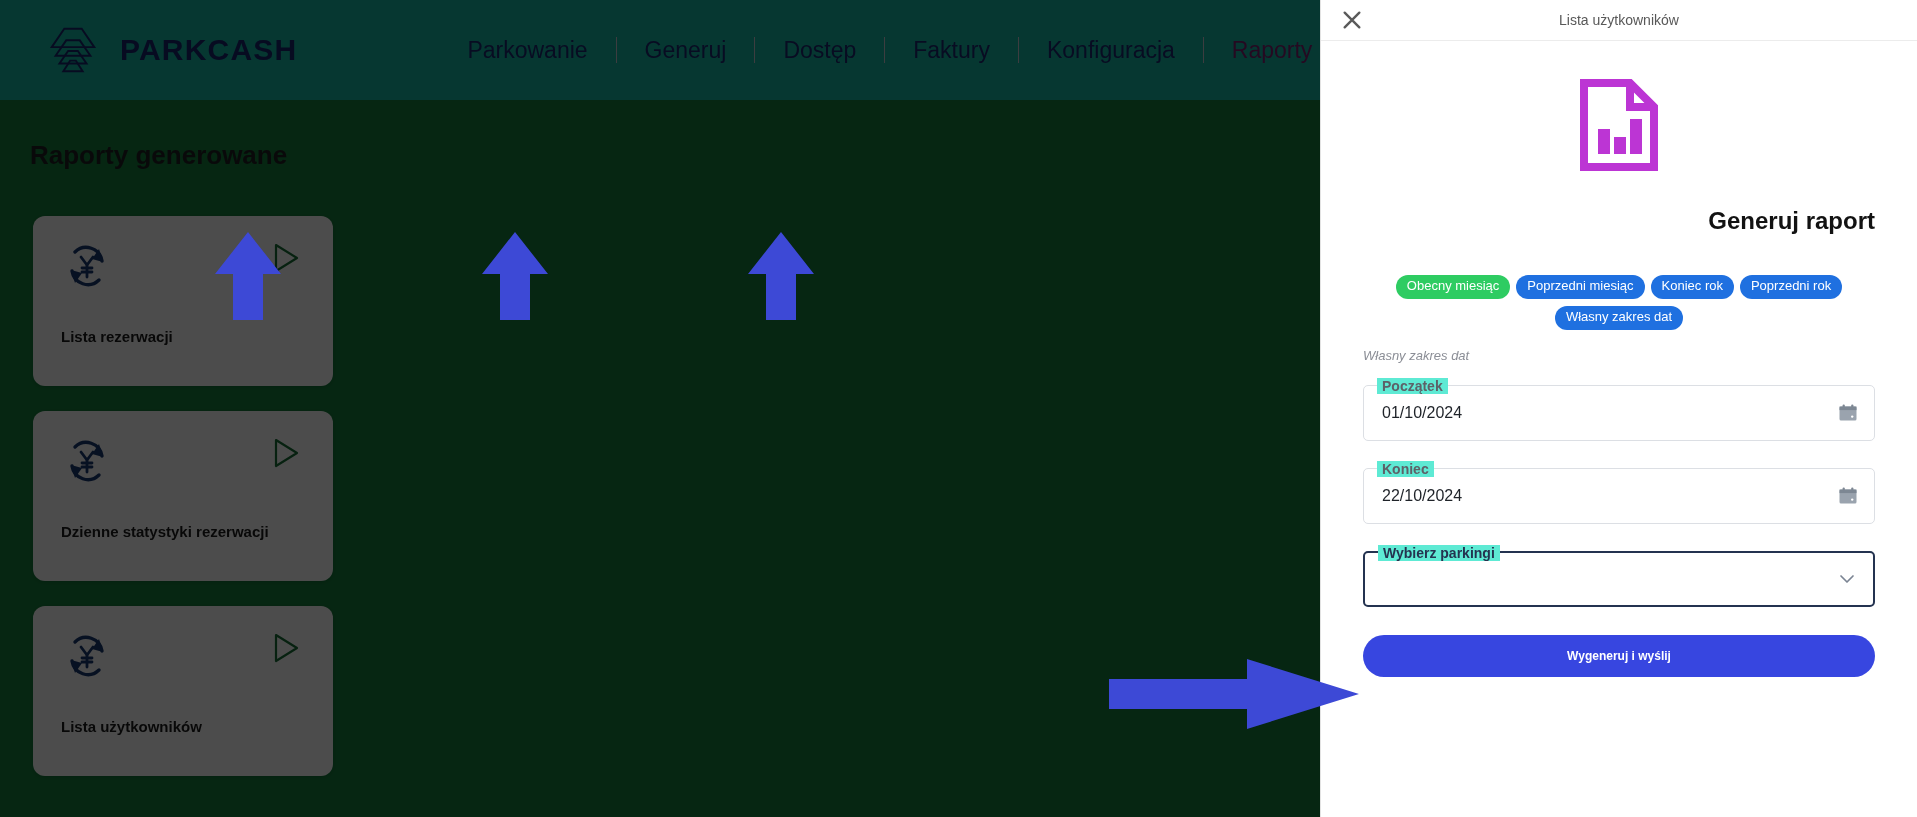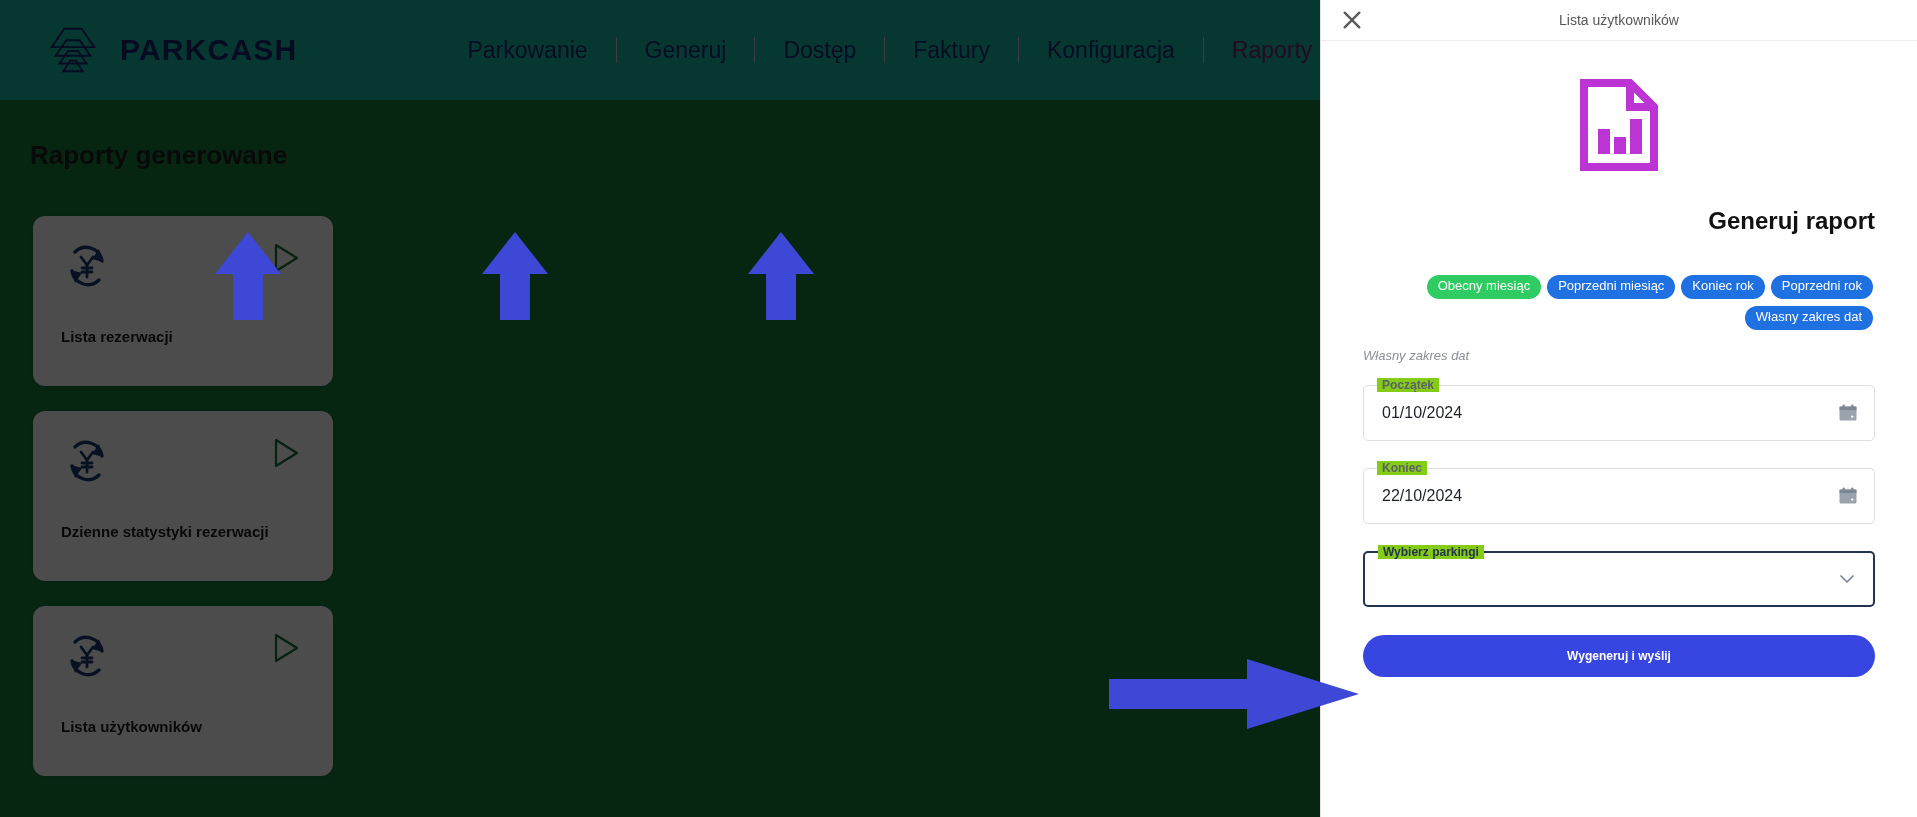--- a/index.html
+++ b/index.html
@@ -86,21 +86,21 @@
   }
 
   .panel-body { padding: 0 42px; }
   .report-doc-icon { display: block; margin: 38px auto 0; width: 78px; height: 92px; }
   .panel-heading {
     text-align: right; font-size: 24px; font-weight: bold;
     color: #121212; margin-top: 36px;
   }
 
   .chips {
-    display: flex; flex-wrap: wrap; justify-content: flex-end;
+    display: flex; flex-wrap: wrap; justify-content: center;
     gap: 7px 6px; margin-top: 40px; padding: 0 2px;
   }
   .chip {
     font-size: 13px; color: #fff; border-radius: 12px;
     padding: 4px 11px 5px; cursor: pointer; white-space: nowrap;
     line-height: 1.15;
   }
   .chip.green { background: #2ecc62; }
   .chip.blue  { background: #1f70e0; }
 
@@ -109,21 +109,21 @@
   }
 
   
   .field {
     position: relative; margin-top: 10px; height: 56px;
     border: 1px solid #dcdfe4; border-radius: 5px;
   }
   .field.focused { border: 2px solid #243350; }
   .field-legend {
     position: absolute; top: -8px; left: 13px; padding: 0 5px;
-    background: #84cc16; font-size: 12px; font-weight: bold; color: #5d6168;
+    background: #5eead4; font-size: 14px; font-weight: bold; color: #5d6168;
   }
   .field.focused .field-legend { color: #243350; }
   .field-value {
     position: absolute; left: 18px; top: 50%; transform: translateY(-50%);
     font-size: 16px; color: #1f2329;
   }
   .field-icon {
     position: absolute; right: 16px; top: 50%; transform: translateY(-50%);
     width: 20px; height: 20px; cursor: pointer;
   }

